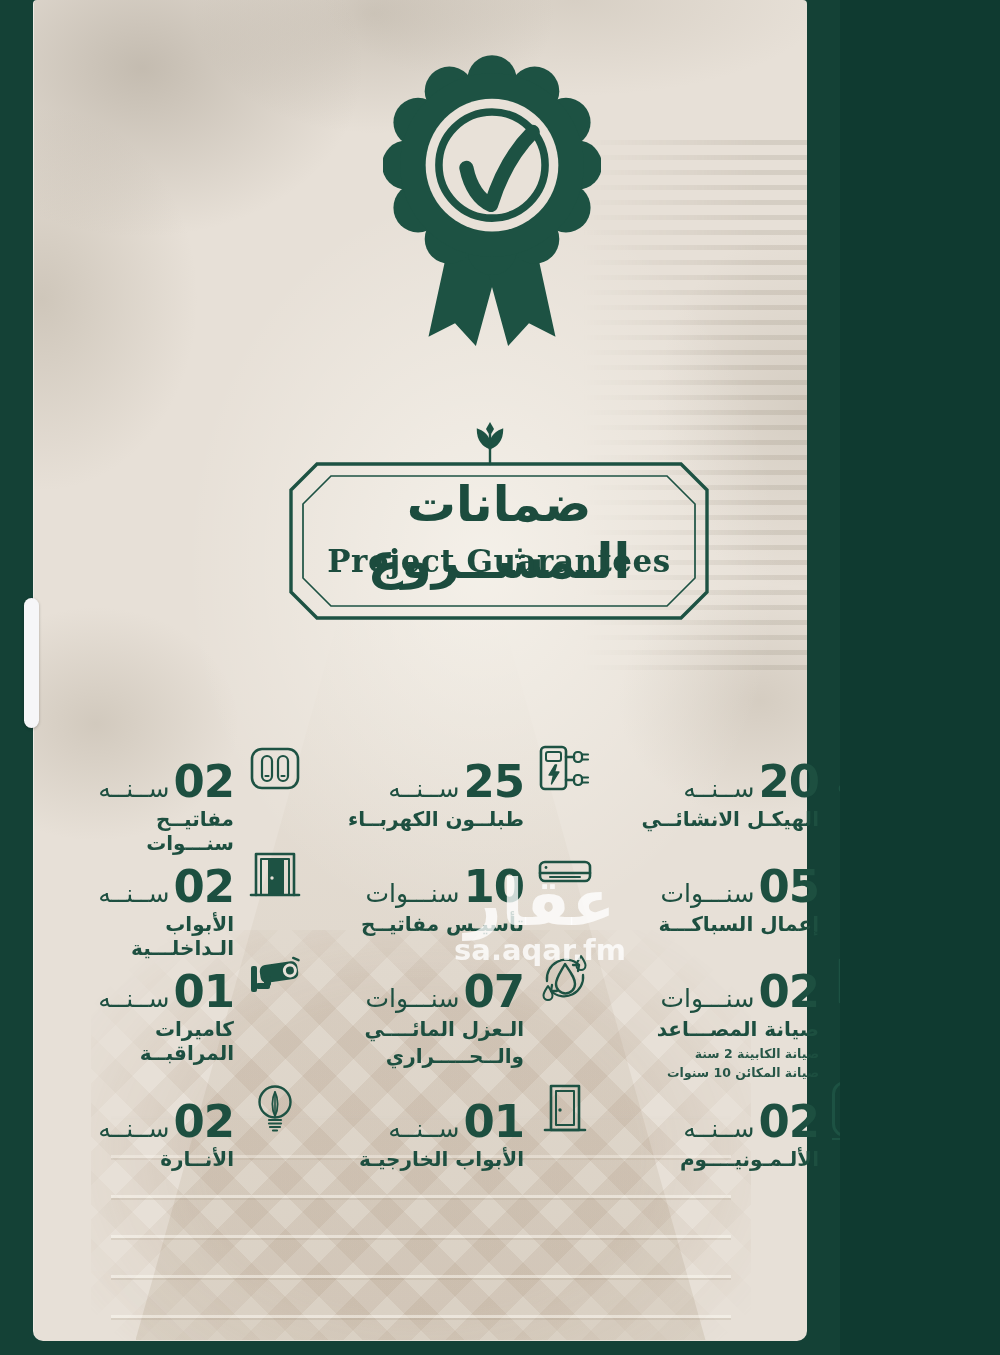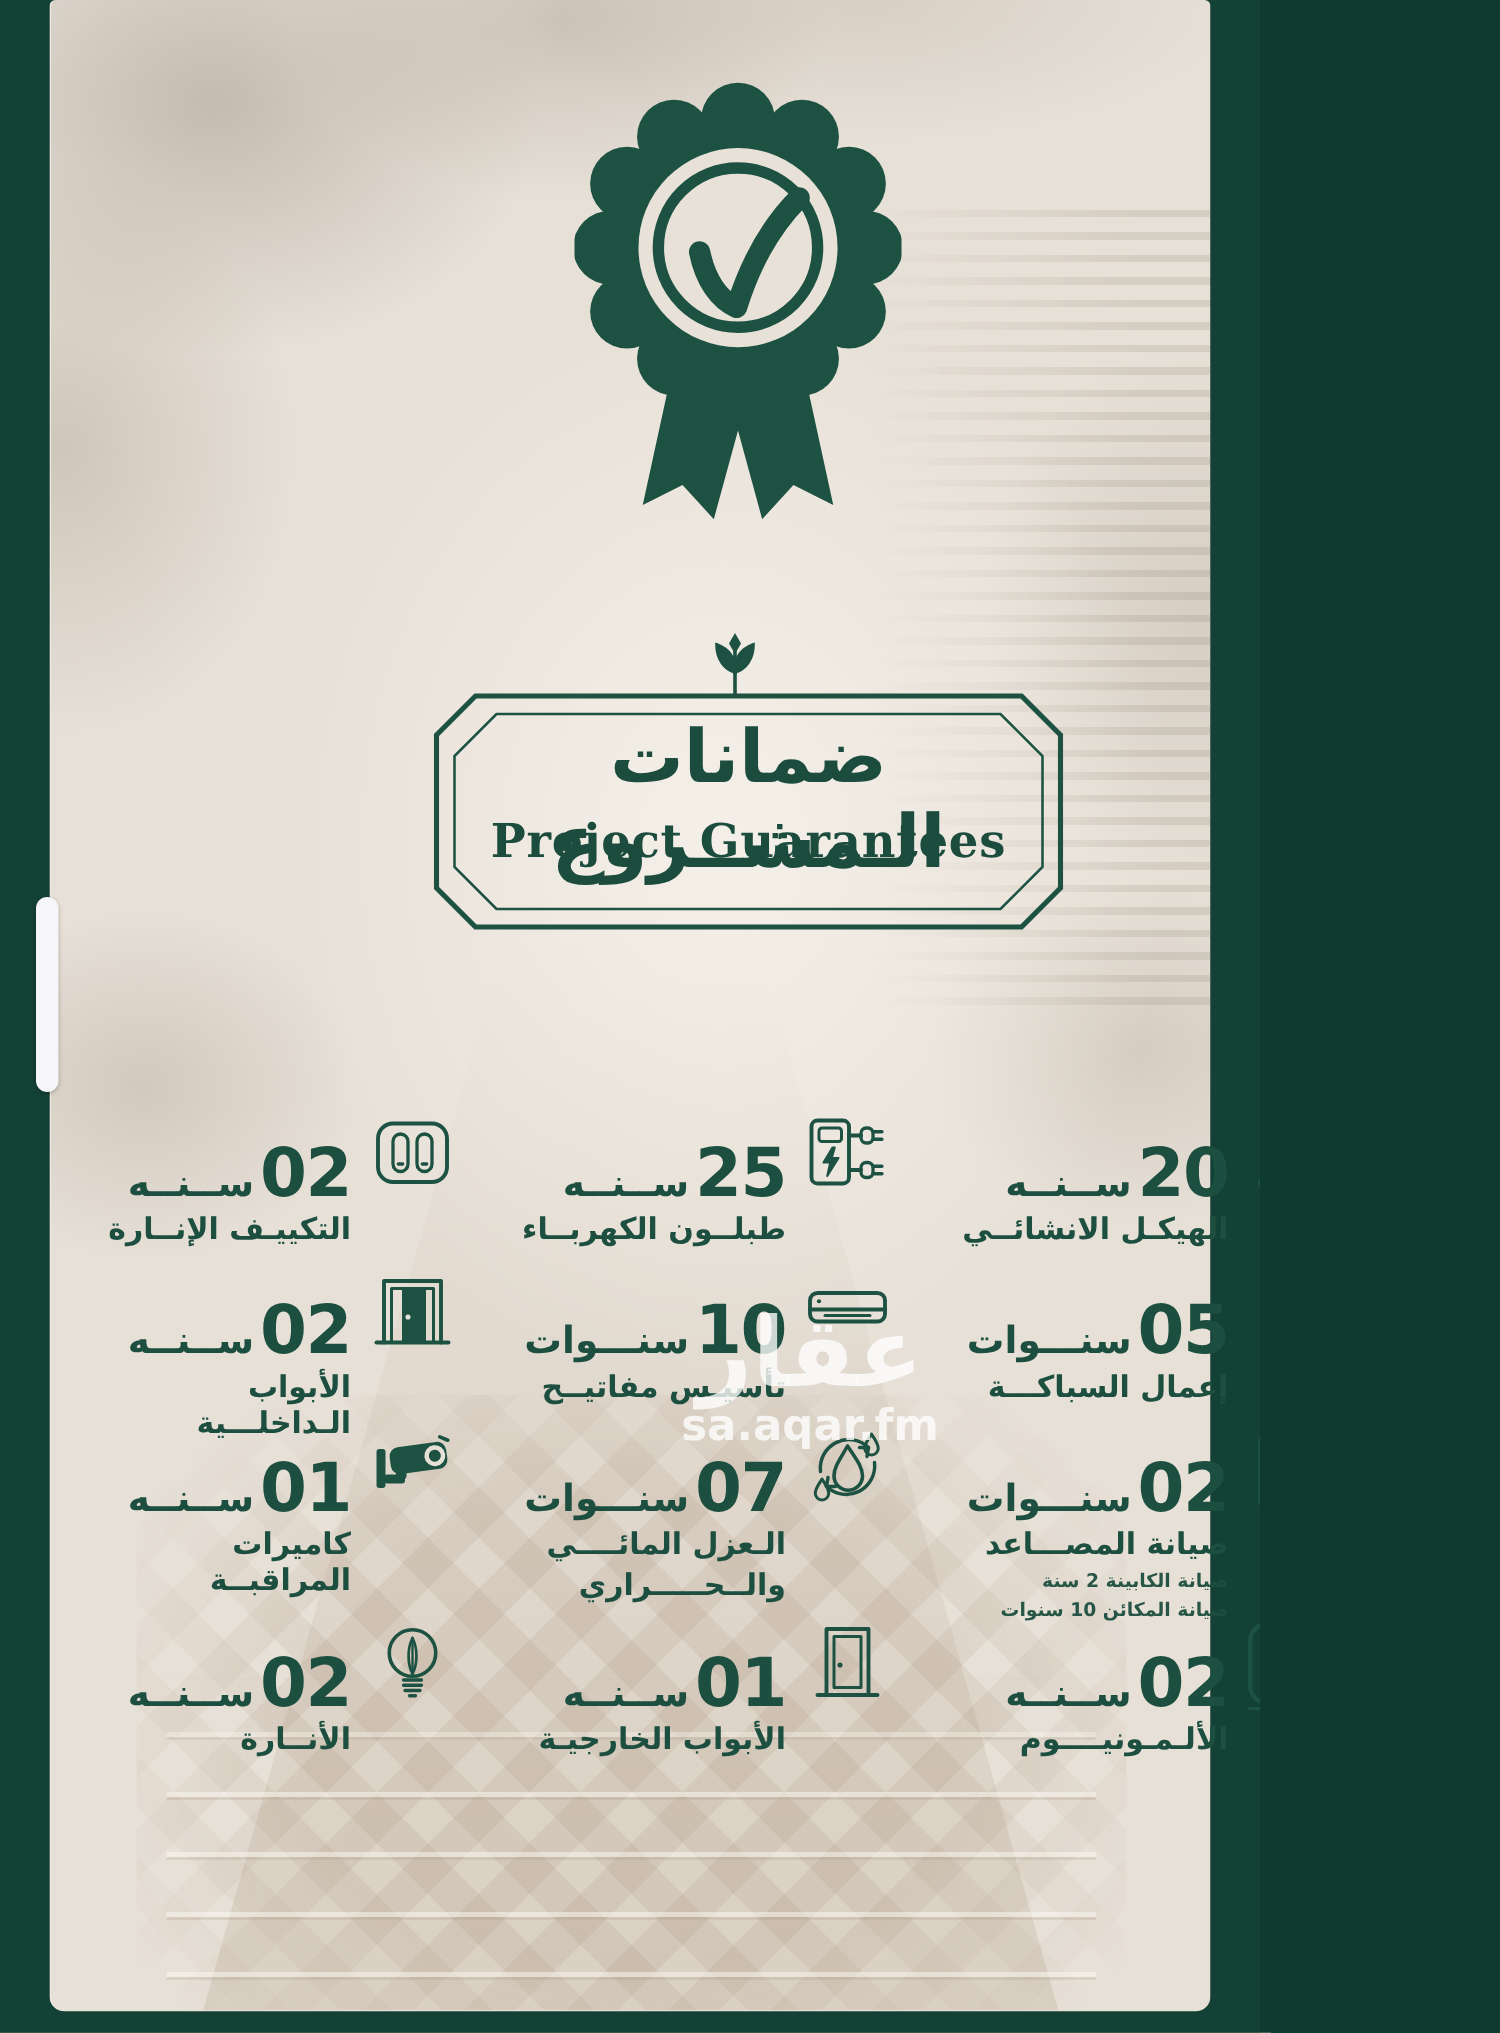--- a/index.html
+++ b/index.html
@@ -54,21 +54,21 @@
             font-family:"DejaVu Serif","Liberation Serif",serif;font-weight:bold;letter-spacing:.5px;}
   
   .grid{position:absolute;left:70px;top:730px;width:820px;z-index:3;direction:rtl;display:grid;
         grid-template-columns:295px 290px 235px;grid-template-rows:105px 105px 130px 110px;}
   .g-item{display:flex;flex-direction:row;gap:11px;align-items:flex-start;direction:rtl;}
   .icon-wrap{flex:0 0 60px;width:60px;height:60px;margin-top:8px;position:relative;}
   .icon-wrap svg{stroke:#1d5243;fill:none;stroke-width:2.6;stroke-linecap:round;stroke-linejoin:round;}
   .txt{display:flex;flex-direction:column;text-align:right;color:#1d4f40;min-width:0;}
   .numline{display:flex;flex-direction:row-reverse;justify-content:flex-start;align-items:baseline;gap:4px;direction:ltr;}
   .num{font-size:45px;font-weight:bold;line-height:1.0;letter-spacing:-1px;color:#1d4f40;}
-  .unit{font-size:25px;font-weight:bold;color:#1d4f40;margin-top:44px;}
+  .unit{font-size:25px;font-weight:normal;color:#1d4f40;margin-top:44px;}
   .label{font-size:20px;font-weight:bold;line-height:1.22;margin-top:3px;}
   .sub{font-size:12.5px;font-weight:bold;line-height:1.45;margin-top:4px;opacity:.95;}
   .alu-box{width:50px;height:50px;margin:3px auto 0 auto;border:3px solid #1d5243;border-radius:13px;
            display:flex;align-items:center;justify-content:center;color:#1d5243;
            font-weight:bold;line-height:1.0;}
   .alu-top{font-size:15px;} .alu-bottom{font-size:16px;margin-top:-1px;}
   .alu-marks{position:absolute;left:2px;right:2px;bottom:-2px;display:flex;justify-content:space-between;}
   .alu-marks i{display:block;width:16px;height:0;border-top:2.5px solid #1d5243;}
   
   .watermark{position:absolute;left:452px;top:870px;width:176px;z-index:6;text-align:center;
@@ -196,21 +196,21 @@
           <path d="M20.5 38 H23.5" stroke-width="2.2"></path>
           <rect x="33" y="18" width="10" height="25" rx="5" stroke-width="2.2"></rect>
           <path d="M36.5 38 H39.5" stroke-width="2.2"></path>
         </svg>
       </div>
       <div class="txt">
         <div class="numline">
             <span class="num">02</span>
             <span class="unit">ســنــه</span>
           </div>
-        <div class="label">التكييـف الإنــارة</div>
+        <div class="label">مفاتيــح سنـــوات</div>
       </div>
     </div>
 
     <div class="g-item">
       <div class="icon-wrap">
         <svg width="60" height="60" viewBox="0 0 60 60">
           <path d="M19 15 V28 Q19 34 25 34 H40 Q46 34 46 40 V50" stroke-width="9" stroke="#1d5243"></path>
           <path d="M19 15 V28 Q19 34 25 34 H40 Q46 34 46 40 V50" stroke-width="4" stroke="#e7e0d7"></path>
           <path d="M12 14 H26 M12 14 A7 5 0 0 1 26 14" stroke-width="2.4"></path>
           <path d="M31 27.5 V40.5 M34.5 27.5 V40.5" stroke-width="2.4"></path>

